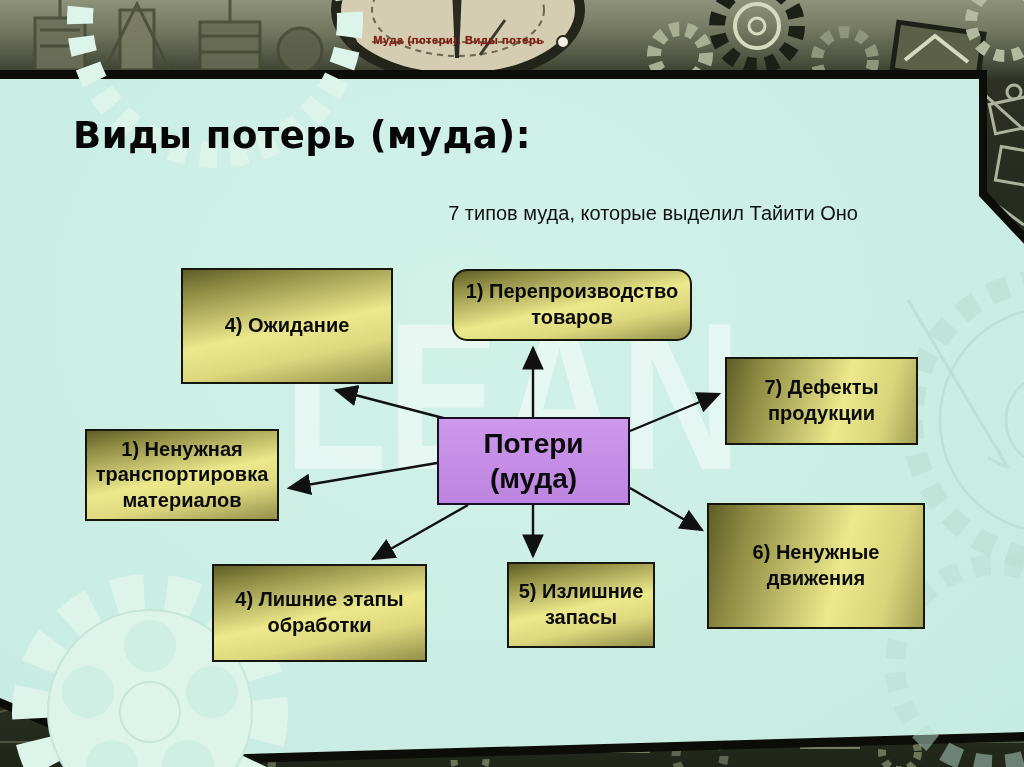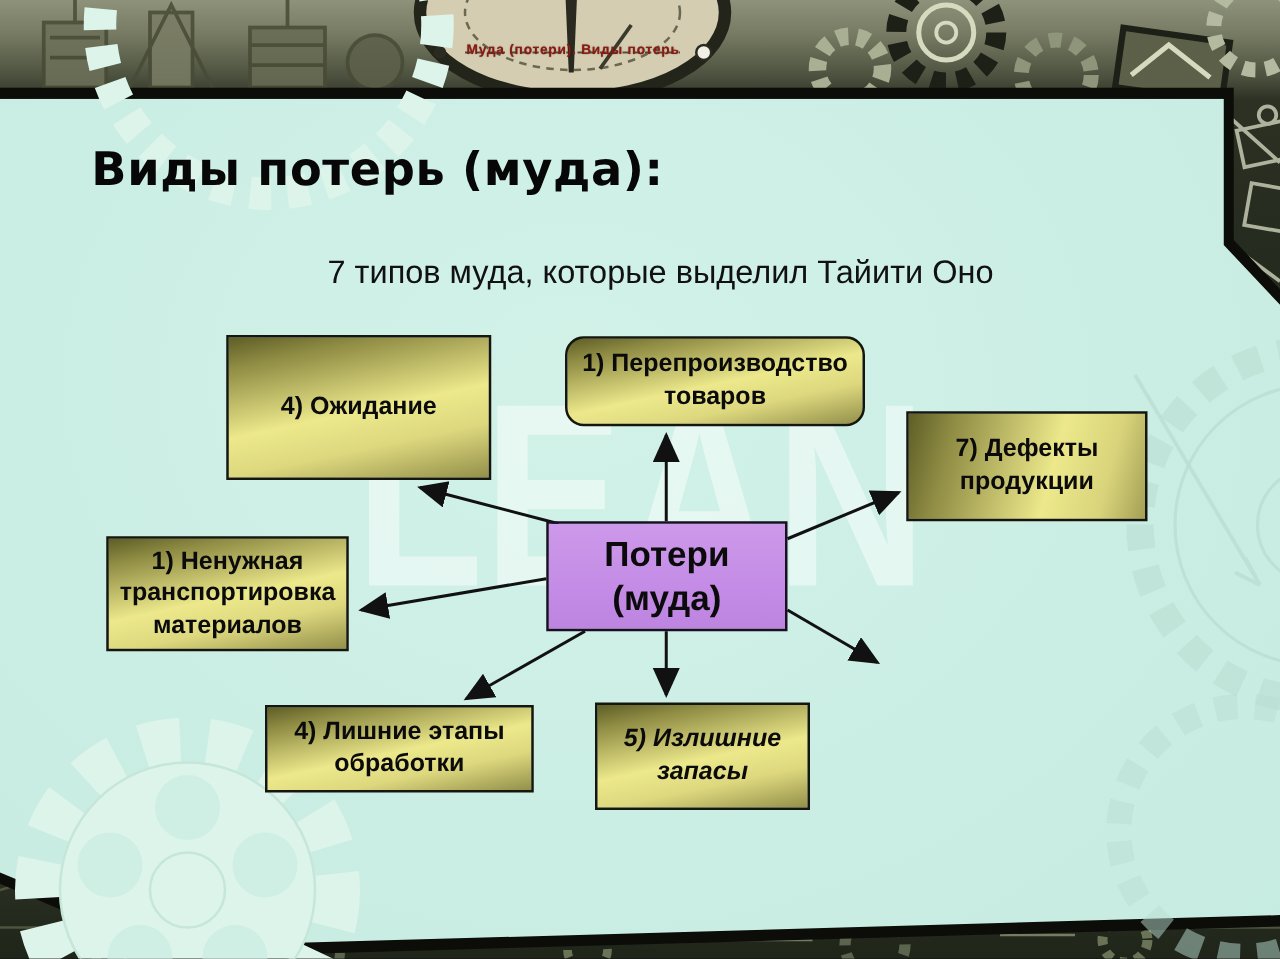--- a/index.html
+++ b/index.html
@@ -35,37 +35,37 @@
     color:#8a1a12;text-shadow:0 0 1px rgba(60,10,5,.6);
   }
   
   .title{
     position:absolute;left:73px;top:114px;z-index:6;
     font-family:"DejaVu Sans","Liberation Sans",sans-serif;
     font-weight:bold;font-size:37px;letter-spacing:.5px;color:#070707;
   }
   .subtitle{
     position:absolute;left:262px;top:202px;width:596px;z-index:6;
-    text-align:left;font-size:26px;color:#111;
+    text-align:right;font-size:20px;color:#111;
   }
   
   .connectors{position:absolute;left:0;top:0;z-index:6}
   .box{
     position:absolute;z-index:7;display:flex;align-items:center;justify-content:center;
     text-align:center;font-weight:bold;color:#0b0b0b;font-size:20px;line-height:1.28;
     white-space:pre-line;
     border:2px solid #16160e;box-sizing:border-box;
     background:linear-gradient(168deg,#5e5e26 0%,#8f8c44 16%,#ece88b 52%,#ddd87e 72%,#93904a 100%);
   }
-  .box-h{background:linear-gradient(105deg,#5e5e26 0%,#8f8c44 18%,#ece88b 60%,#d9d47b 82%,#a3a055 100%);}
+  .box-h{background:linear-gradient(105deg,#5e5e26 0%,#8f8c44 18%,#ece88b 60%,#d9d47b 82%,#a3a055 100%);margin-top:28px;}
   .box1{left:452px;top:269px;width:240px;height:72px;border-radius:15px;}
   .box2{left:181px;top:268px;width:212px;height:116px;}
   .box3{left:85px;top:429px;width:194px;height:92px;}
-  .box4{left:212px;top:564px;width:215px;height:70px;}
-  .box5{left:476px;top:562px;width:172px;height:86px;font-style:italic;}
+  .box4{left:212px;top:564px;width:215px;height:98px;}
+  .box5{left:507px;top:562px;width:148px;height:86px;}
   .box6{left:707px;top:475px;width:218px;height:126px;}
   .box7{left:725px;top:329px;width:193px;height:88px;}
   .center-box{
     position:absolute;left:437px;top:417px;width:193px;height:88px;z-index:7;
     display:flex;align-items:center;justify-content:center;text-align:center;
     font-weight:bold;font-size:28px;line-height:1.25;color:#0b0b0b;white-space:pre-line;
     background:linear-gradient(180deg,#cd99ea 0%,#c48ce6 60%,#bd84e0 100%);
     border:2px solid #180f22;box-sizing:border-box;
   }
 </style>
@@ -182,19 +182,21 @@
   <div class="box box1">1) Перепроизводство
 товаров</div>
   <div class="box box2">4) Ожидание</div>
   <div class="box box3">1) Ненужная
 транспортировка
 материалов</div>
   <div class="box box4">4) Лишние этапы
 обработки</div>
   <div class="box box5">5) Излишние
 запасы</div>
+  <div class="box box-h box6">6) Ненужные
+движения</div>
   <div class="box box-h box7">7) Дефекты
 продукции</div>
 
   <div class="center-box">Потери
 (муда)</div>
 
 </div>
 
 </body></html>

